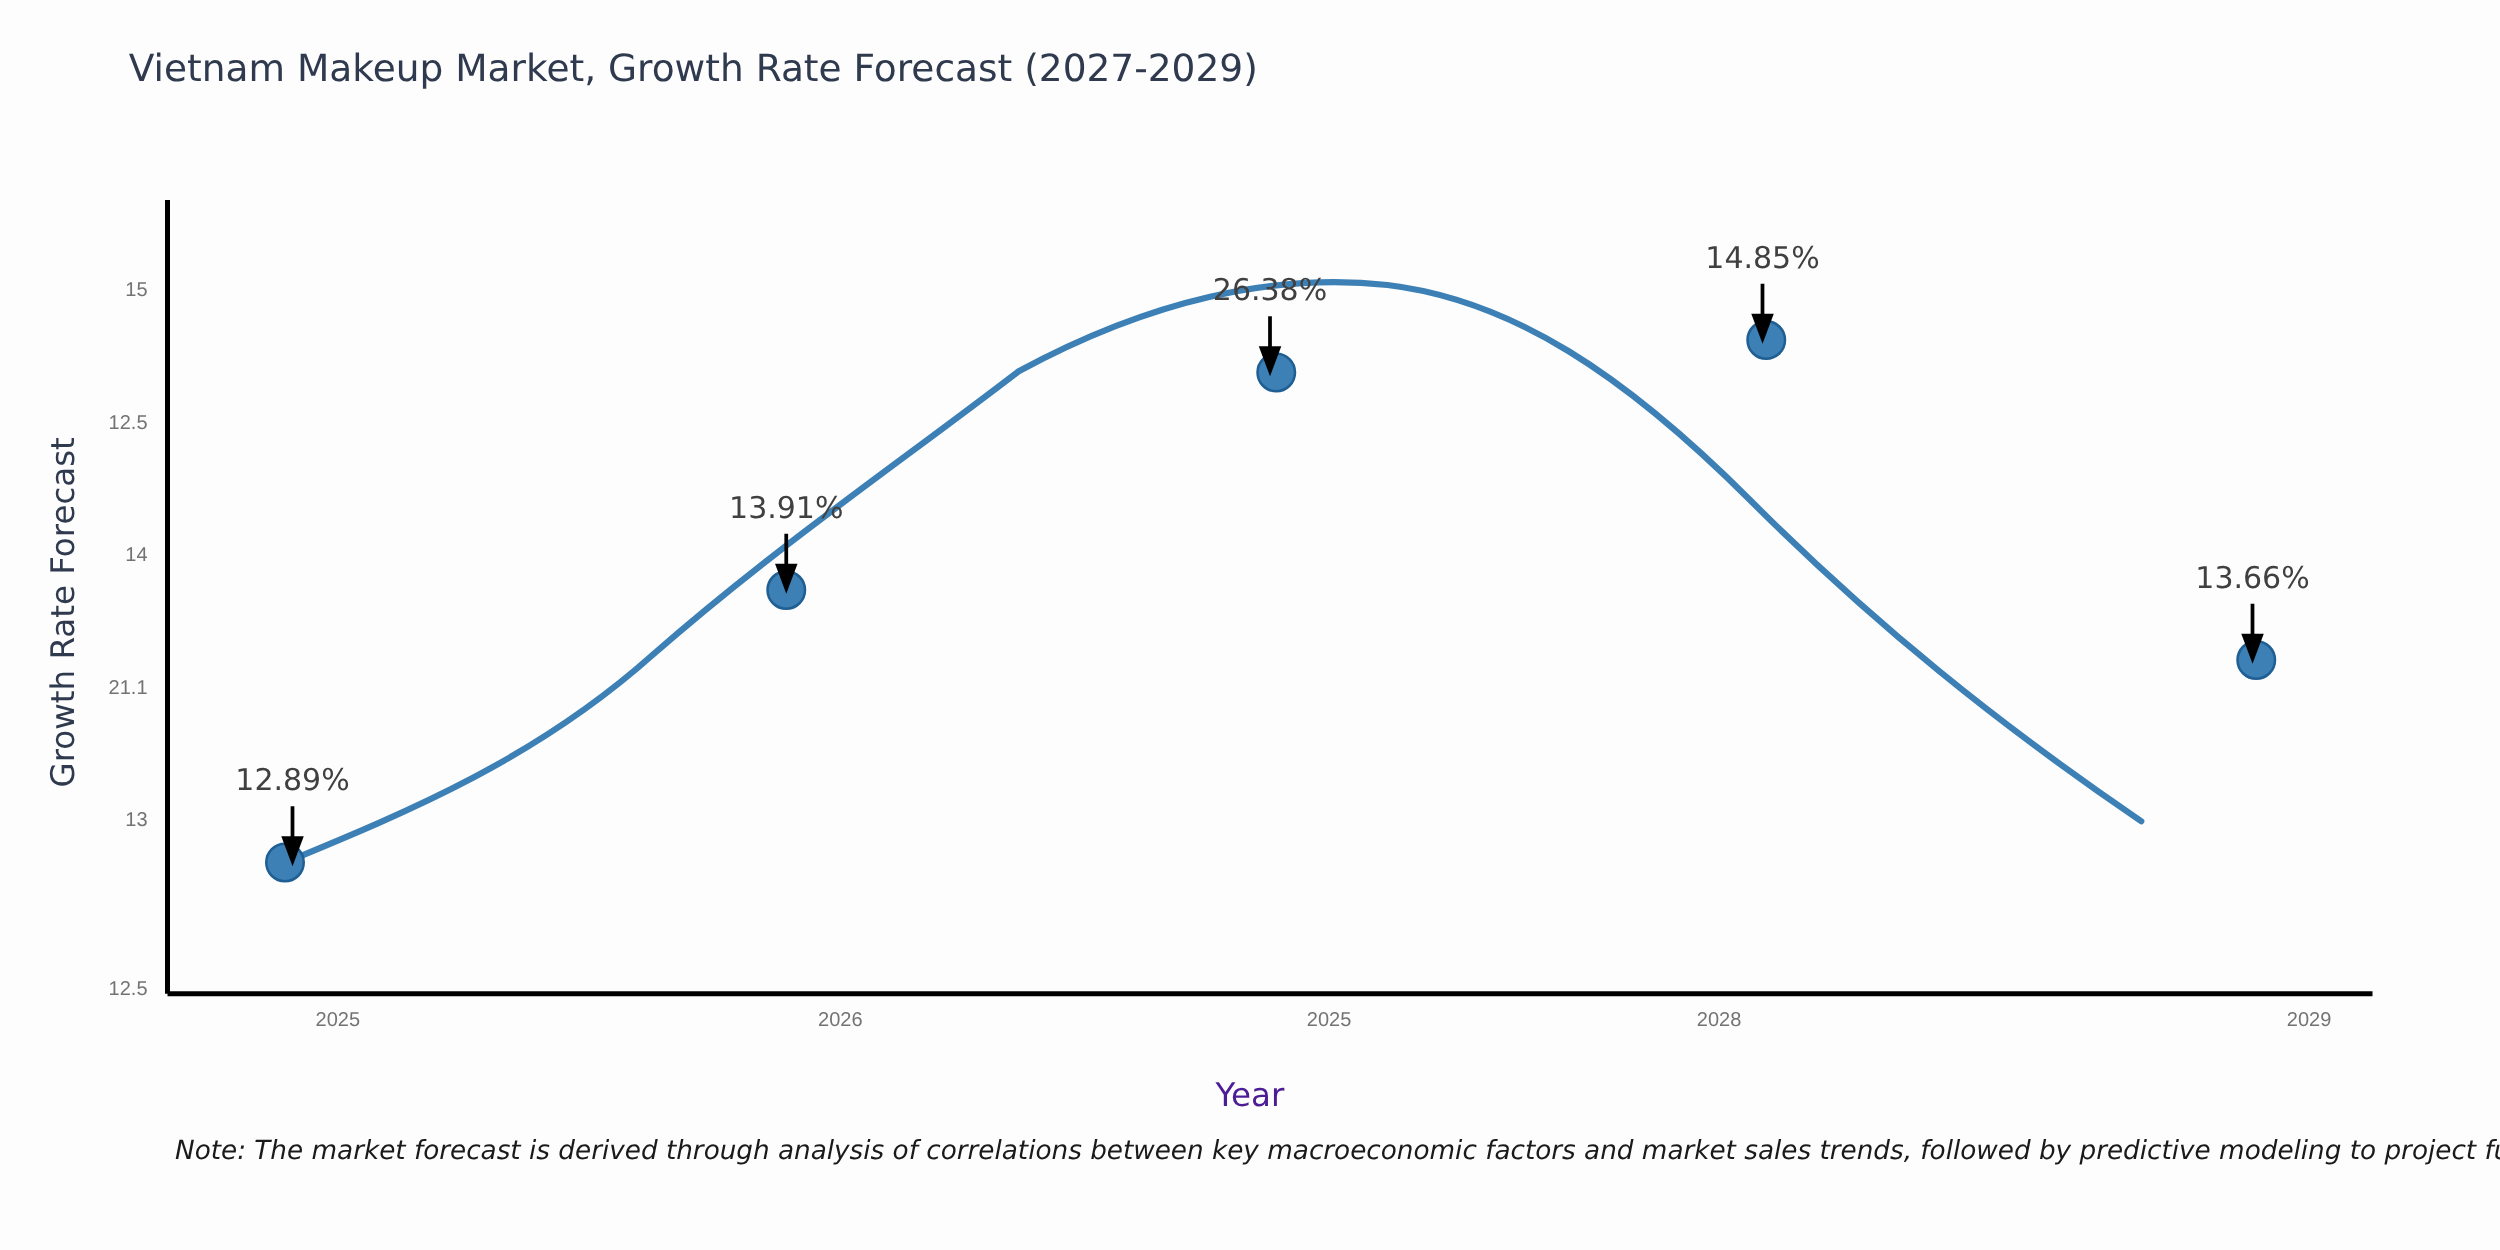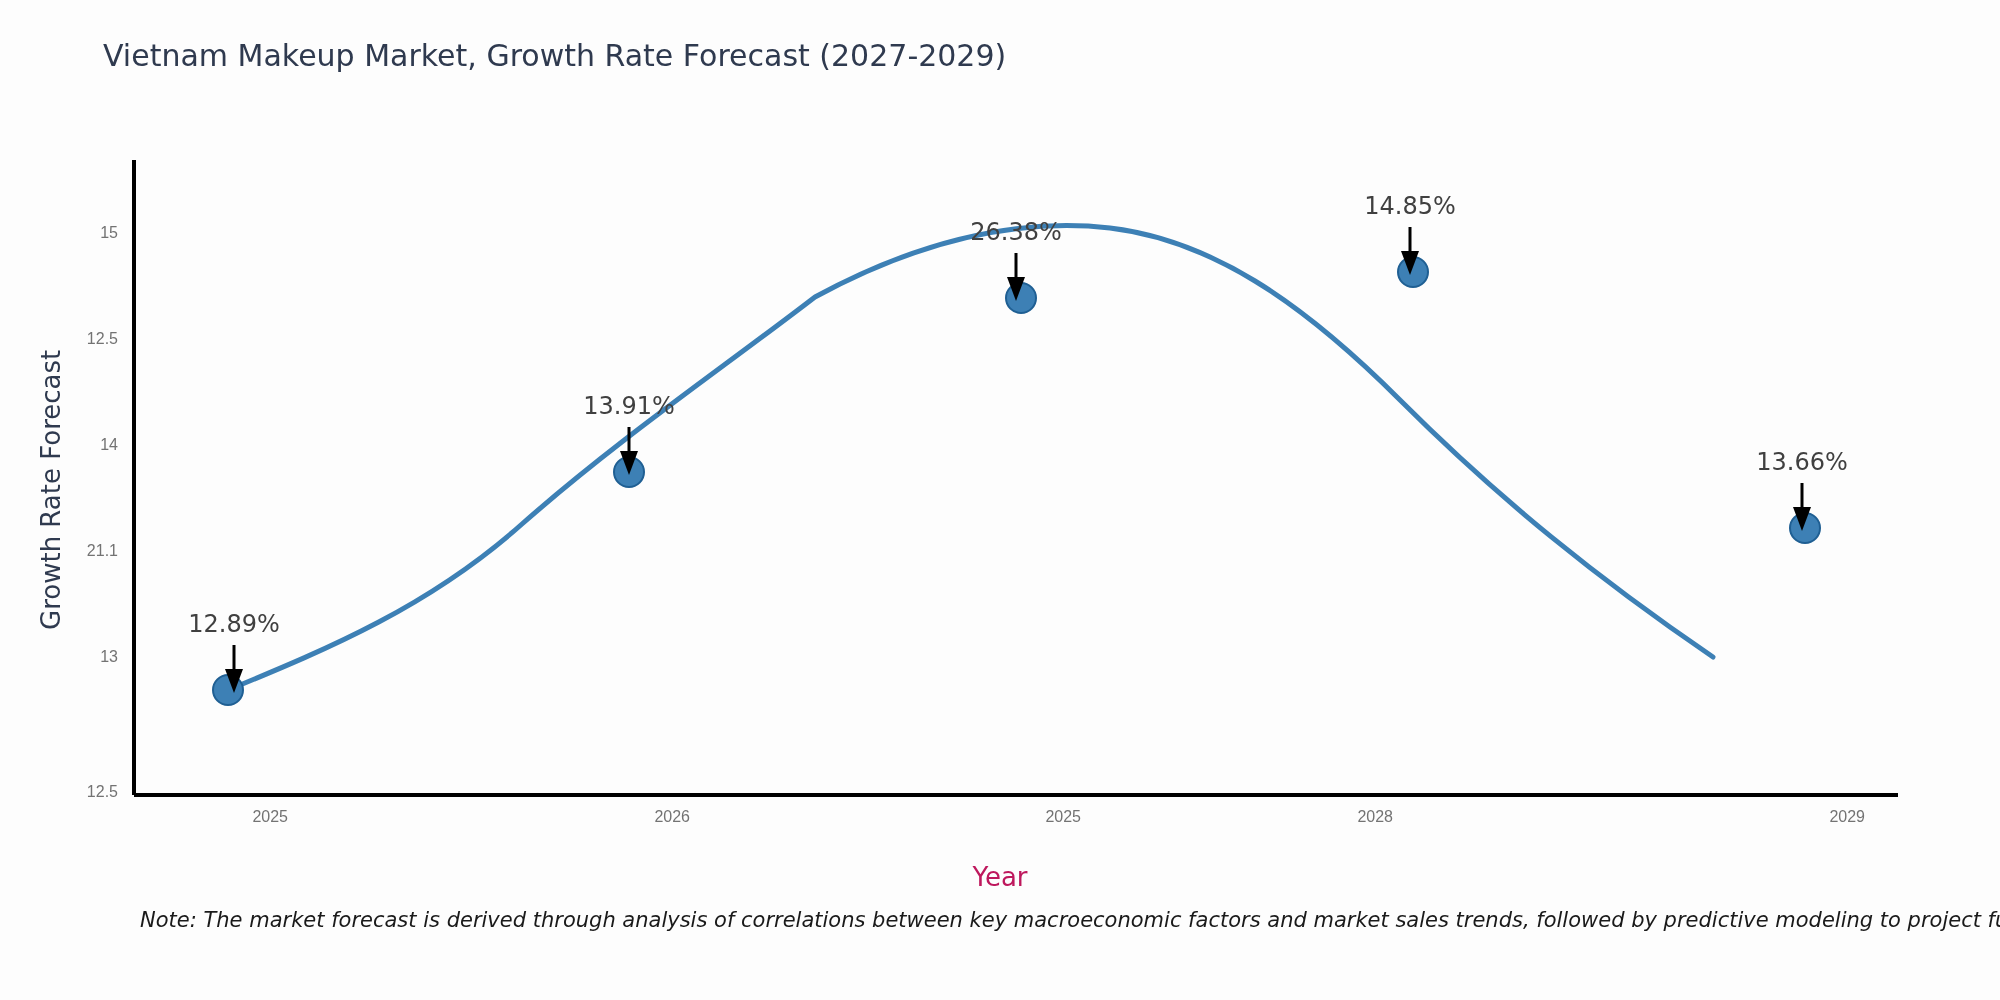--- a/index.html
+++ b/index.html
@@ -44,21 +44,21 @@
   .ytick {
     text-align: right;
   }
   .xtick {
     text-align: right;
   }
   #xaxis-title {
     position: absolute;
     font-family: "DejaVu Sans", sans-serif;
     font-size: 26px;
-    color: #be185d;
+    color: #4c1d95;
     left: 0;
     width: 2000px;
     text-align: center;
     top: 862px;
   }
   #yaxis-title {
     position: absolute;
     font-family: "DejaVu Sans", sans-serif;
     font-size: 26px;
     color: #2f3a4f;

